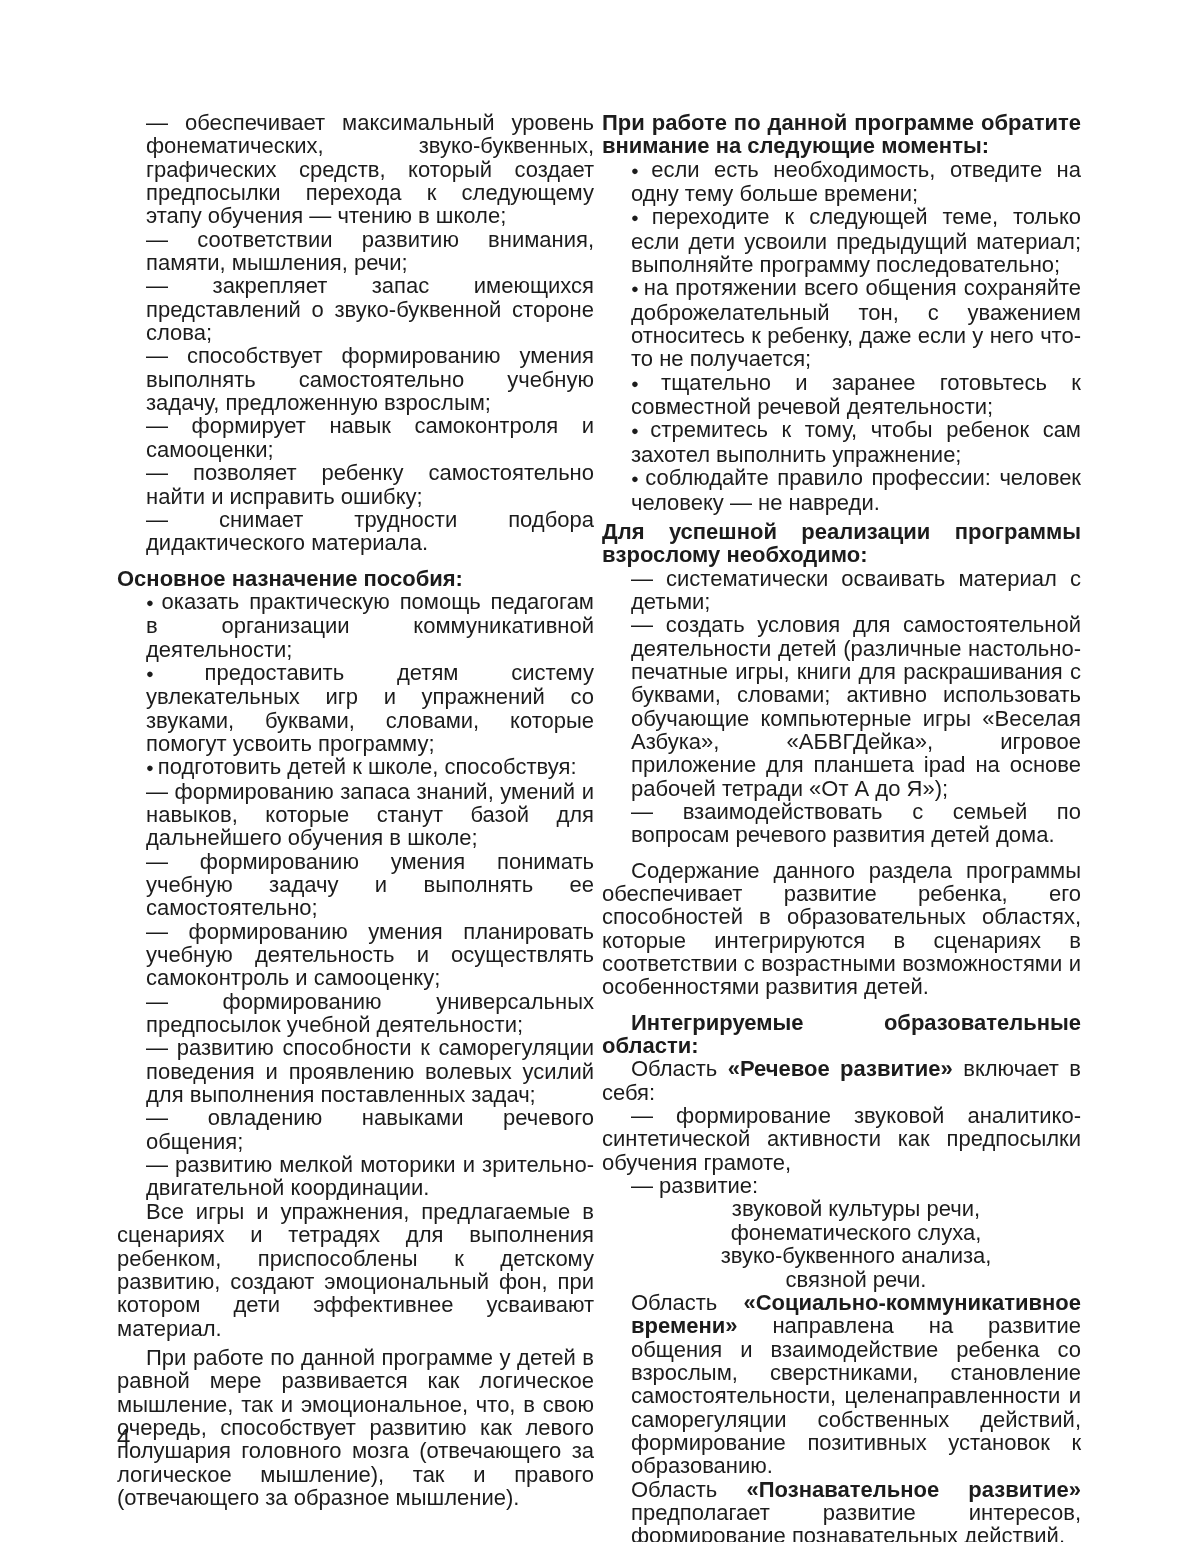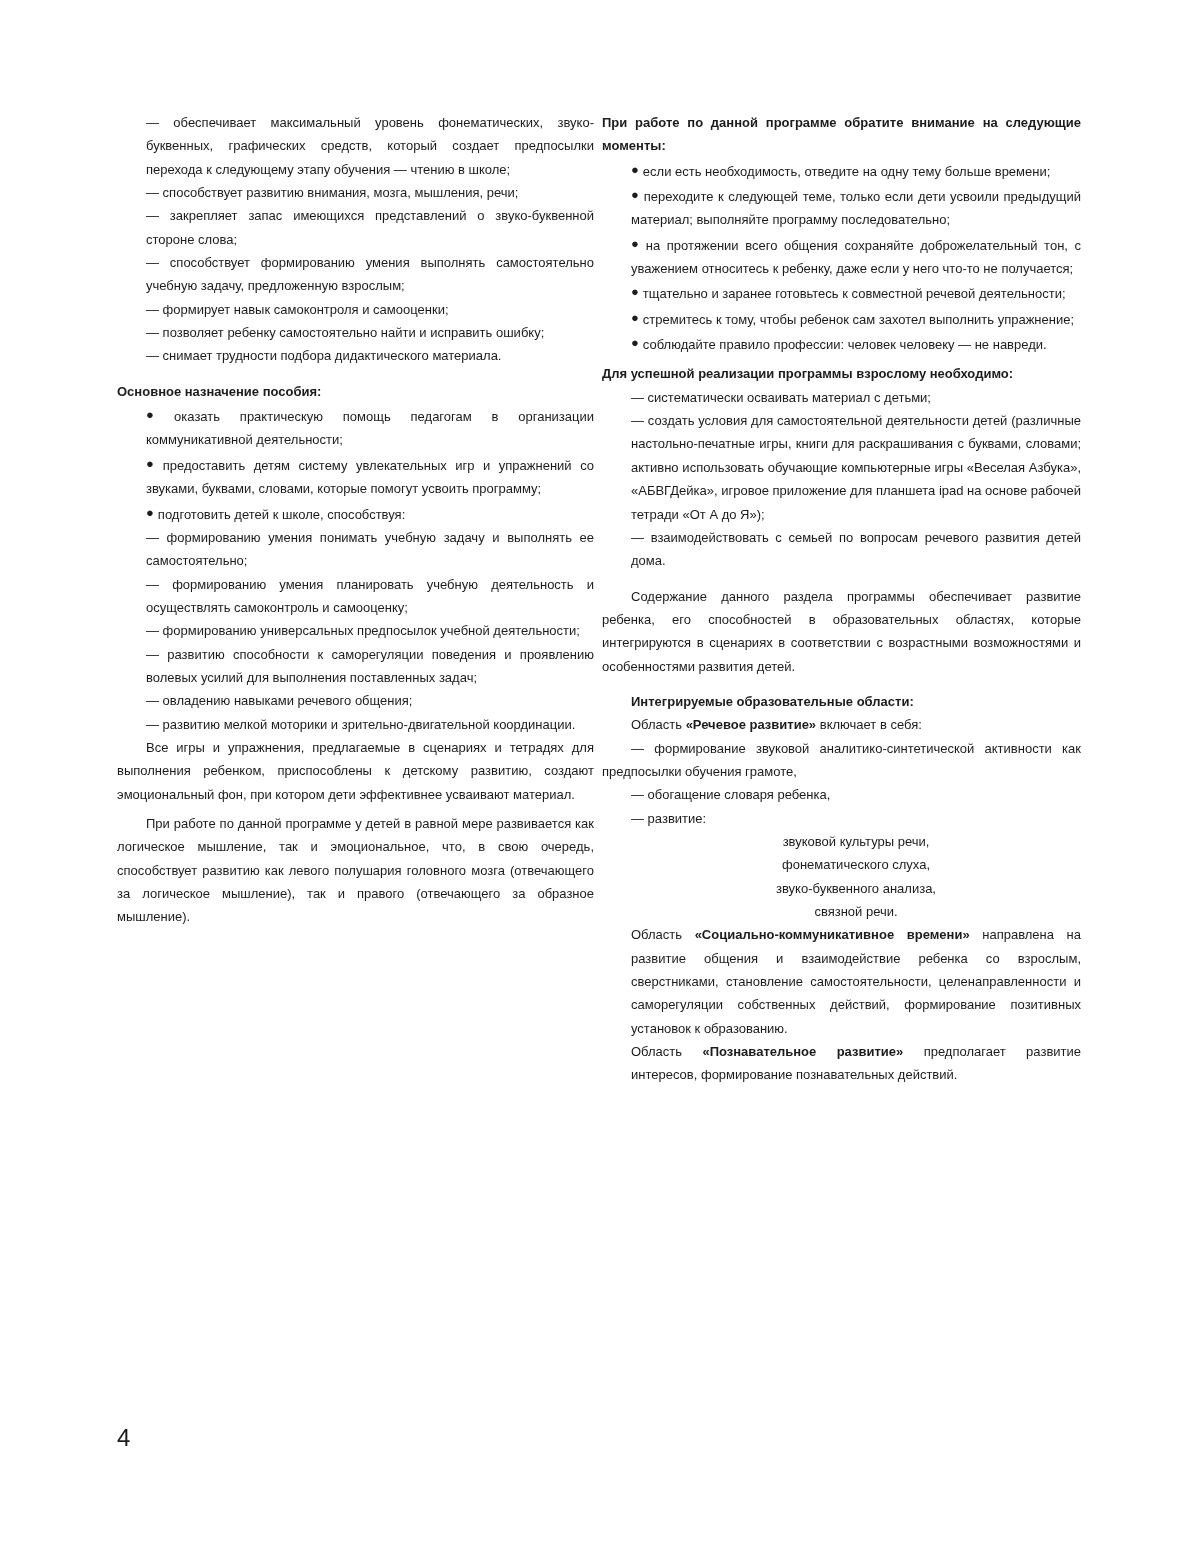--- a/index.html
+++ b/index.html
@@ -1,50 +1,51 @@
 <!DOCTYPE html>
 <html><head>
 <meta charset="utf-8">
 <style>
   html, body { margin: 0; padding: 0; background: #ffffff; }
   body { width: 1200px; height: 1542px; position: relative; overflow: hidden;
          font-family: "Liberation Sans", sans-serif; color: #1c1c1c; }
-  .col { position: absolute; top: 111px; font-size: 13px; line-height: 23.35px; text-align: justify; }
+  .col { position: absolute; top: 111px; font-size: 22px; line-height: 23.35px; text-align: justify; }
   .col.left { left: 117px; width: 477px; }
   .col.right { left: 602px; width: 479px; }
   .p { margin: 0; }
   .ind { padding-left: 29px; }
   .first { text-indent: 29px; }
   .h { font-weight: bold; margin: 0; }
   .gap { margin-top: 12px; }
   .gap-s { margin-top: 6px; }
   .bullet::before { content: "\25CF"; font-size: 13px; margin-right: 4px; vertical-align: 2px; }
   b { font-weight: bold; }
   .pageno { position: absolute; left: 117px; top: 1424px; font-size: 24px; color: #1c1c1c; }
   .left-text { text-align: center; }
 </style>
 </head>
 <body>
 
 <div class="col left">
   <div class="ind">
     <p class="p">— обеспечивает максимальный уровень фонематических, звуко-буквенных, графических средств, который создает предпосылки перехода к следующему этапу обучения — чтению в школе;</p>
-    <p class="p">— способствует развитию внимания, мозга, мышления, речи;</p>
+    <p class="p">— соответствии развитию внимания, памяти, мышления, речи;</p>
     <p class="p">— закрепляет запас имеющихся представлений о звуко-буквенной стороне слова;</p>
     <p class="p">— способствует формированию умения выполнять самостоятельно учебную задачу, предложенную взрослым;</p>
     <p class="p">— формирует навык самоконтроля и самооценки;</p>
     <p class="p">— позволяет ребенку самостоятельно найти и исправить ошибку;</p>
     <p class="p">— снимает трудности подбора дидактического материала.</p>
   </div>
 
   <p class="h gap">Основное назначение пособия:</p>
   <div class="ind">
     <p class="p"><span class="bullet"></span><span>оказать практическую помощь педагогам в организации коммуникативной деятельности;</span></p>
     <p class="p"><span class="bullet"></span><span>предоставить детям систему увлекательных игр и упражнений со звуками, буквами, словами, которые помогут усвоить программу;</span></p>
     <p class="p"><span class="bullet"></span><span>подготовить детей к школе, способствуя:</span></p>
+    <p class="p">— формированию запаса знаний, умений и навыков, которые станут базой для дальнейшего обучения в школе;</p>
     <p class="p">— формированию умения понимать учебную задачу и выполнять ее самостоятельно;</p>
     <p class="p">— формированию умения планировать учебную деятельность и осуществлять самоконтроль и самооценку;</p>
     <p class="p">— формированию универсальных предпосылок учебной деятельности;</p>
     <p class="p">— развитию способности к саморегуляции поведения и проявлению волевых усилий для выполнения поставленных задач;</p>
     <p class="p">— овладению навыками речевого общения;</p>
     <p class="p">— развитию мелкой моторики и зрительно-двигательной координации.</p>
   </div>
   <p class="p first">Все игры и упражнения, предлагаемые в сценариях и тетрадях для выполнения ребенком, приспособлены к детскому развитию, создают эмоциональный фон, при котором дети эффективнее усваивают материал.</p>
   <p class="p first gap-s">При работе по данной программе у детей в равной мере развивается как логическое мышление, так и эмоциональное, что, в свою очередь, способствует развитию как левого полушария головного мозга (отвечающего за логическое мышление), так и правого (отвечающего за образное мышление).</p>
 </div>
@@ -65,21 +66,20 @@
     <p class="p">— систематически осваивать материал с детьми;</p>
     <p class="p">— создать условия для самостоятельной деятельности детей (различные настольно-печатные игры, книги для раскрашивания с буквами, словами; активно использовать обучающие компьютерные игры «Веселая Азбука», «АБВГДейка», игровое приложение для планшета ipad на основе рабочей тетради «От А до Я»);</p>
     <p class="p">— взаимодействовать с семьей по вопросам речевого развития детей дома.</p>
   </div>
 
   <p class="p first gap">Содержание данного раздела программы обеспечивает развитие ребенка, его способностей в образовательных областях, которые интегрируются в сценариях в соответствии с возрастными возможностями и особенностями развития детей.</p>
 
   <p class="h first gap">Интегрируемые образовательные области:</p>
   <p class="p first"><span>Область </span><b>«Речевое развитие»</b><span> включает в себя:</span></p>
   <p class="p first">— формирование звуковой аналитико-синтетической активности как предпосылки обучения грамоте,</p>
-  <p class="p first">— обогащение словаря ребенка,</p>
   <p class="p first">— развитие:</p>
   <div class="ind left-text">
     <p class="p">звуковой культуры речи,</p>
     <p class="p">фонематического слуха,</p>
     <p class="p">звуко-буквенного анализа,</p>
     <p class="p">связной речи.</p>
   </div>
   <div class="ind">
     <p class="p"><span>Область </span><b>«Социально-коммуникативное времени»</b><span> направлена на развитие общения и взаимодействие ребенка со взрослым, сверстниками, становление самостоятельности, целенаправленности и саморегуляции собственных действий, формирование позитивных установок к образованию.</span></p>
     <p class="p"><span>Область </span><b>«Познавательное развитие»</b><span> предполагает развитие интересов, формирование познавательных действий.</span></p>

